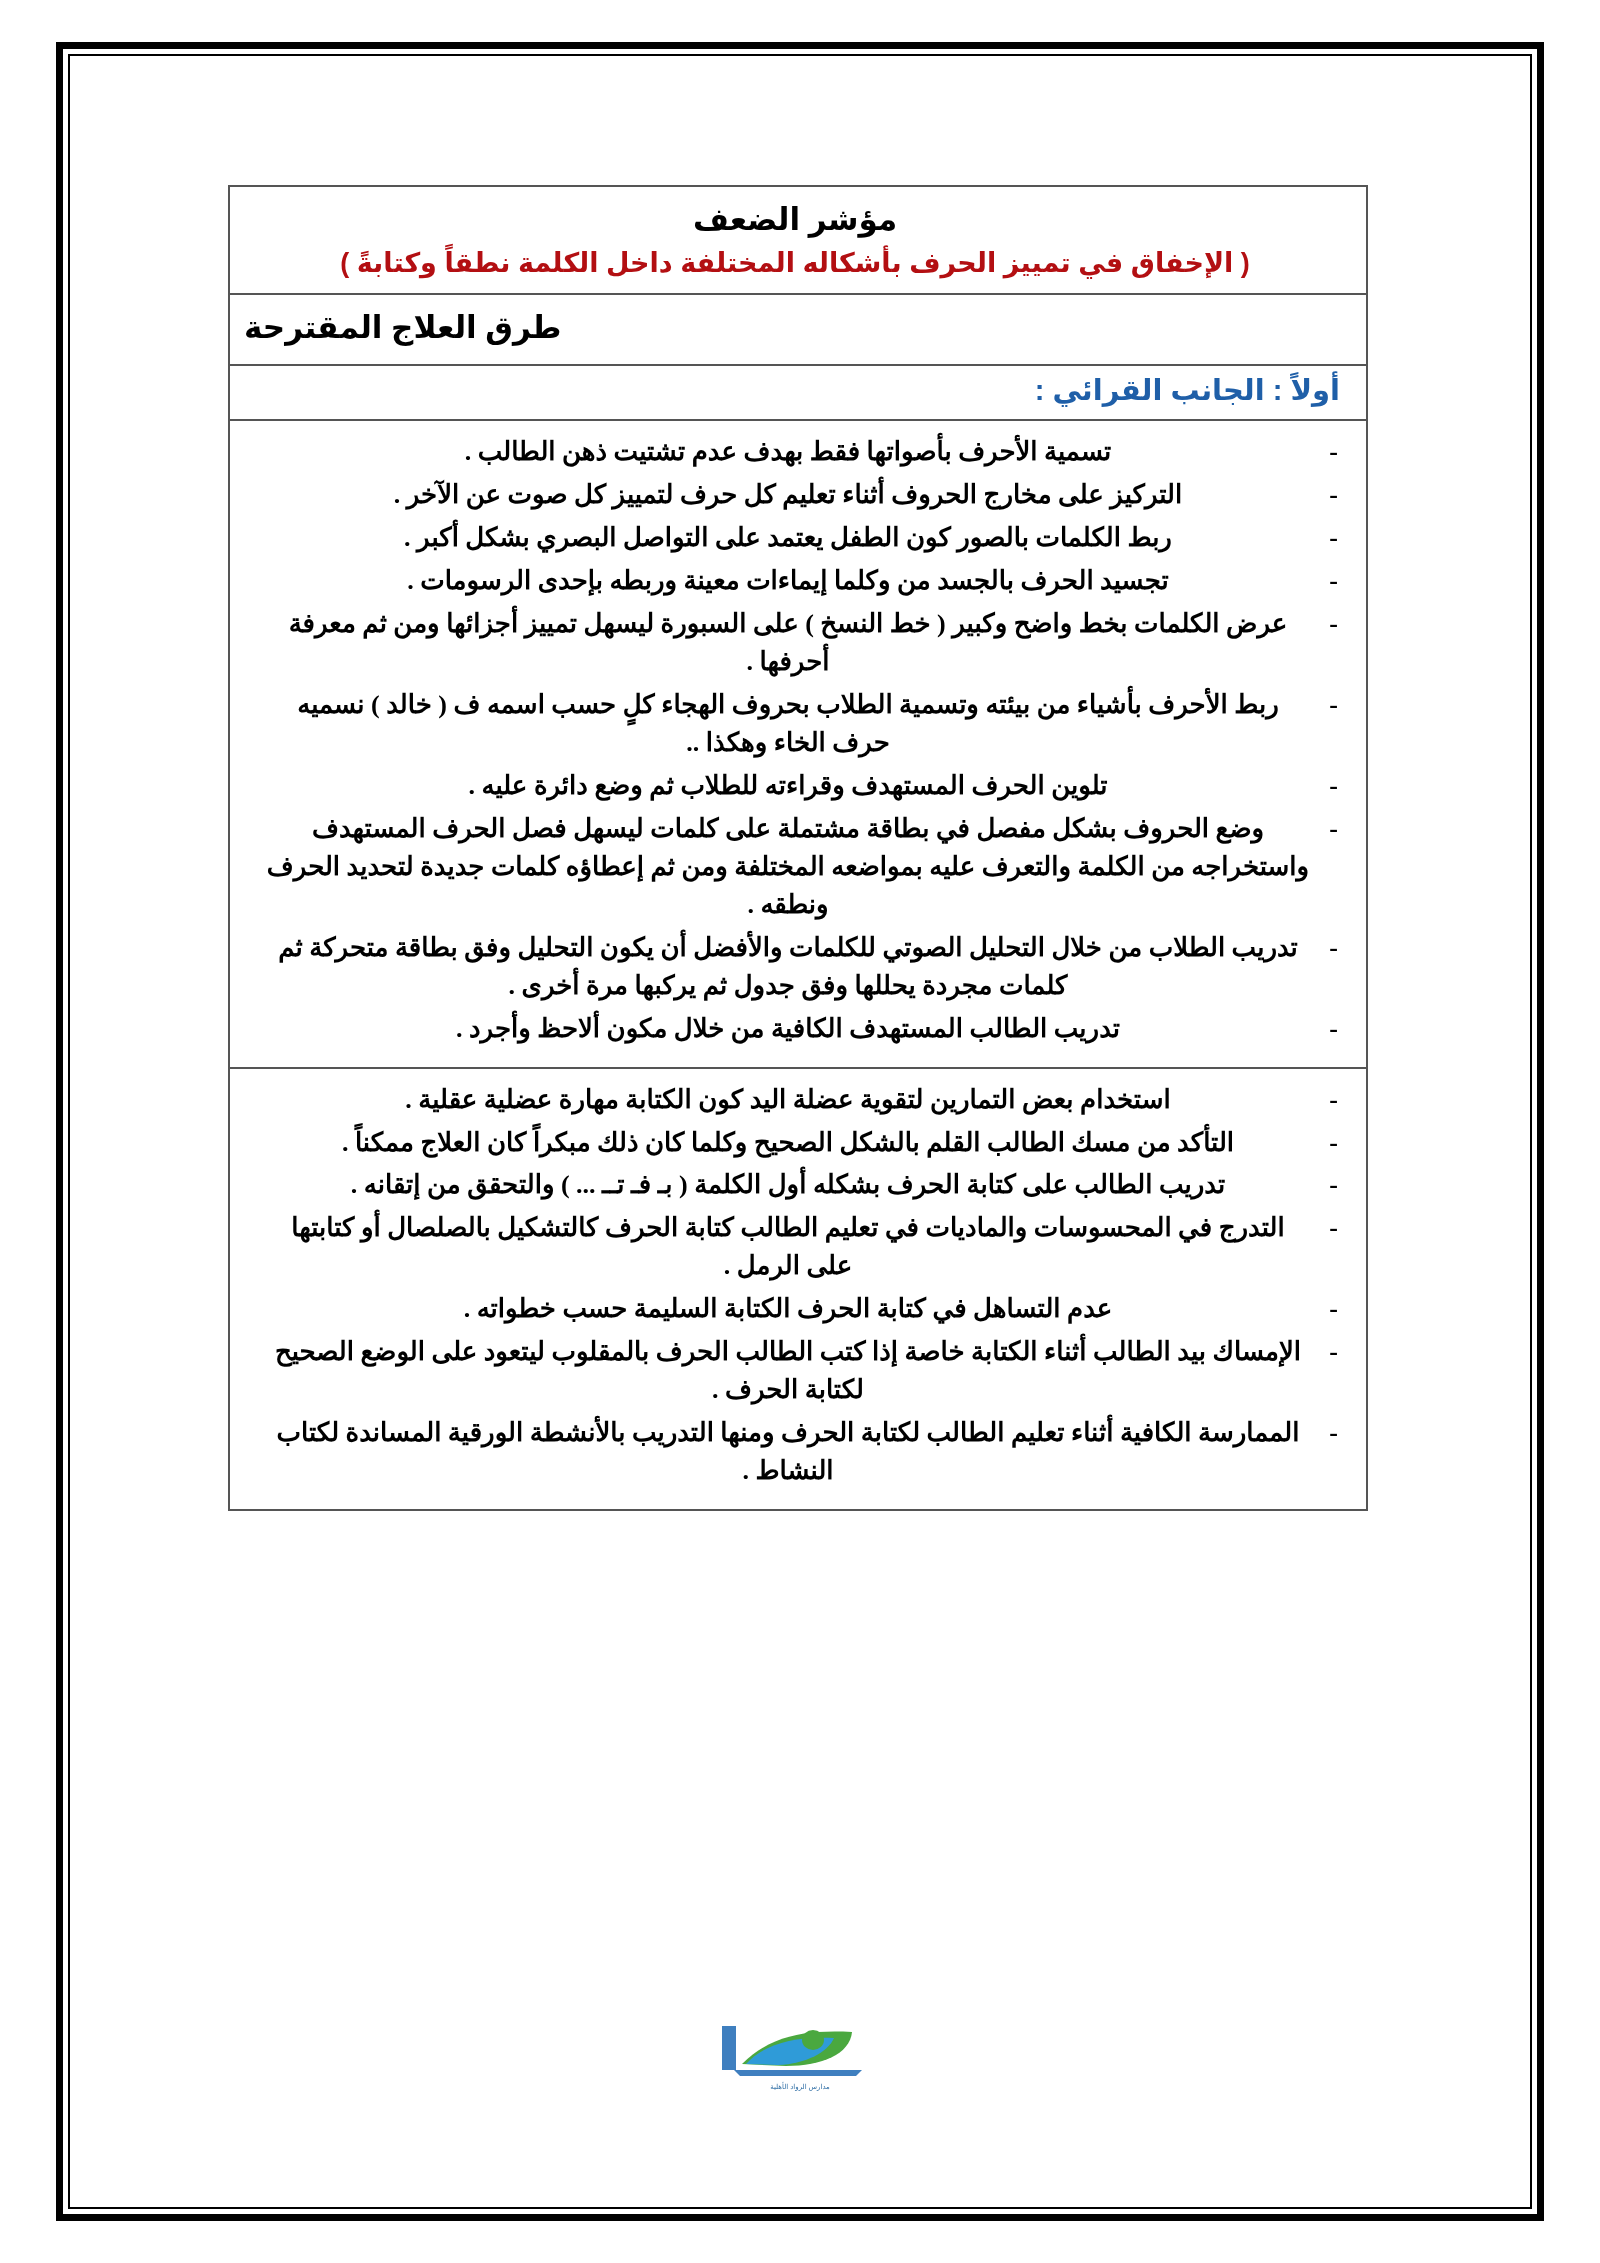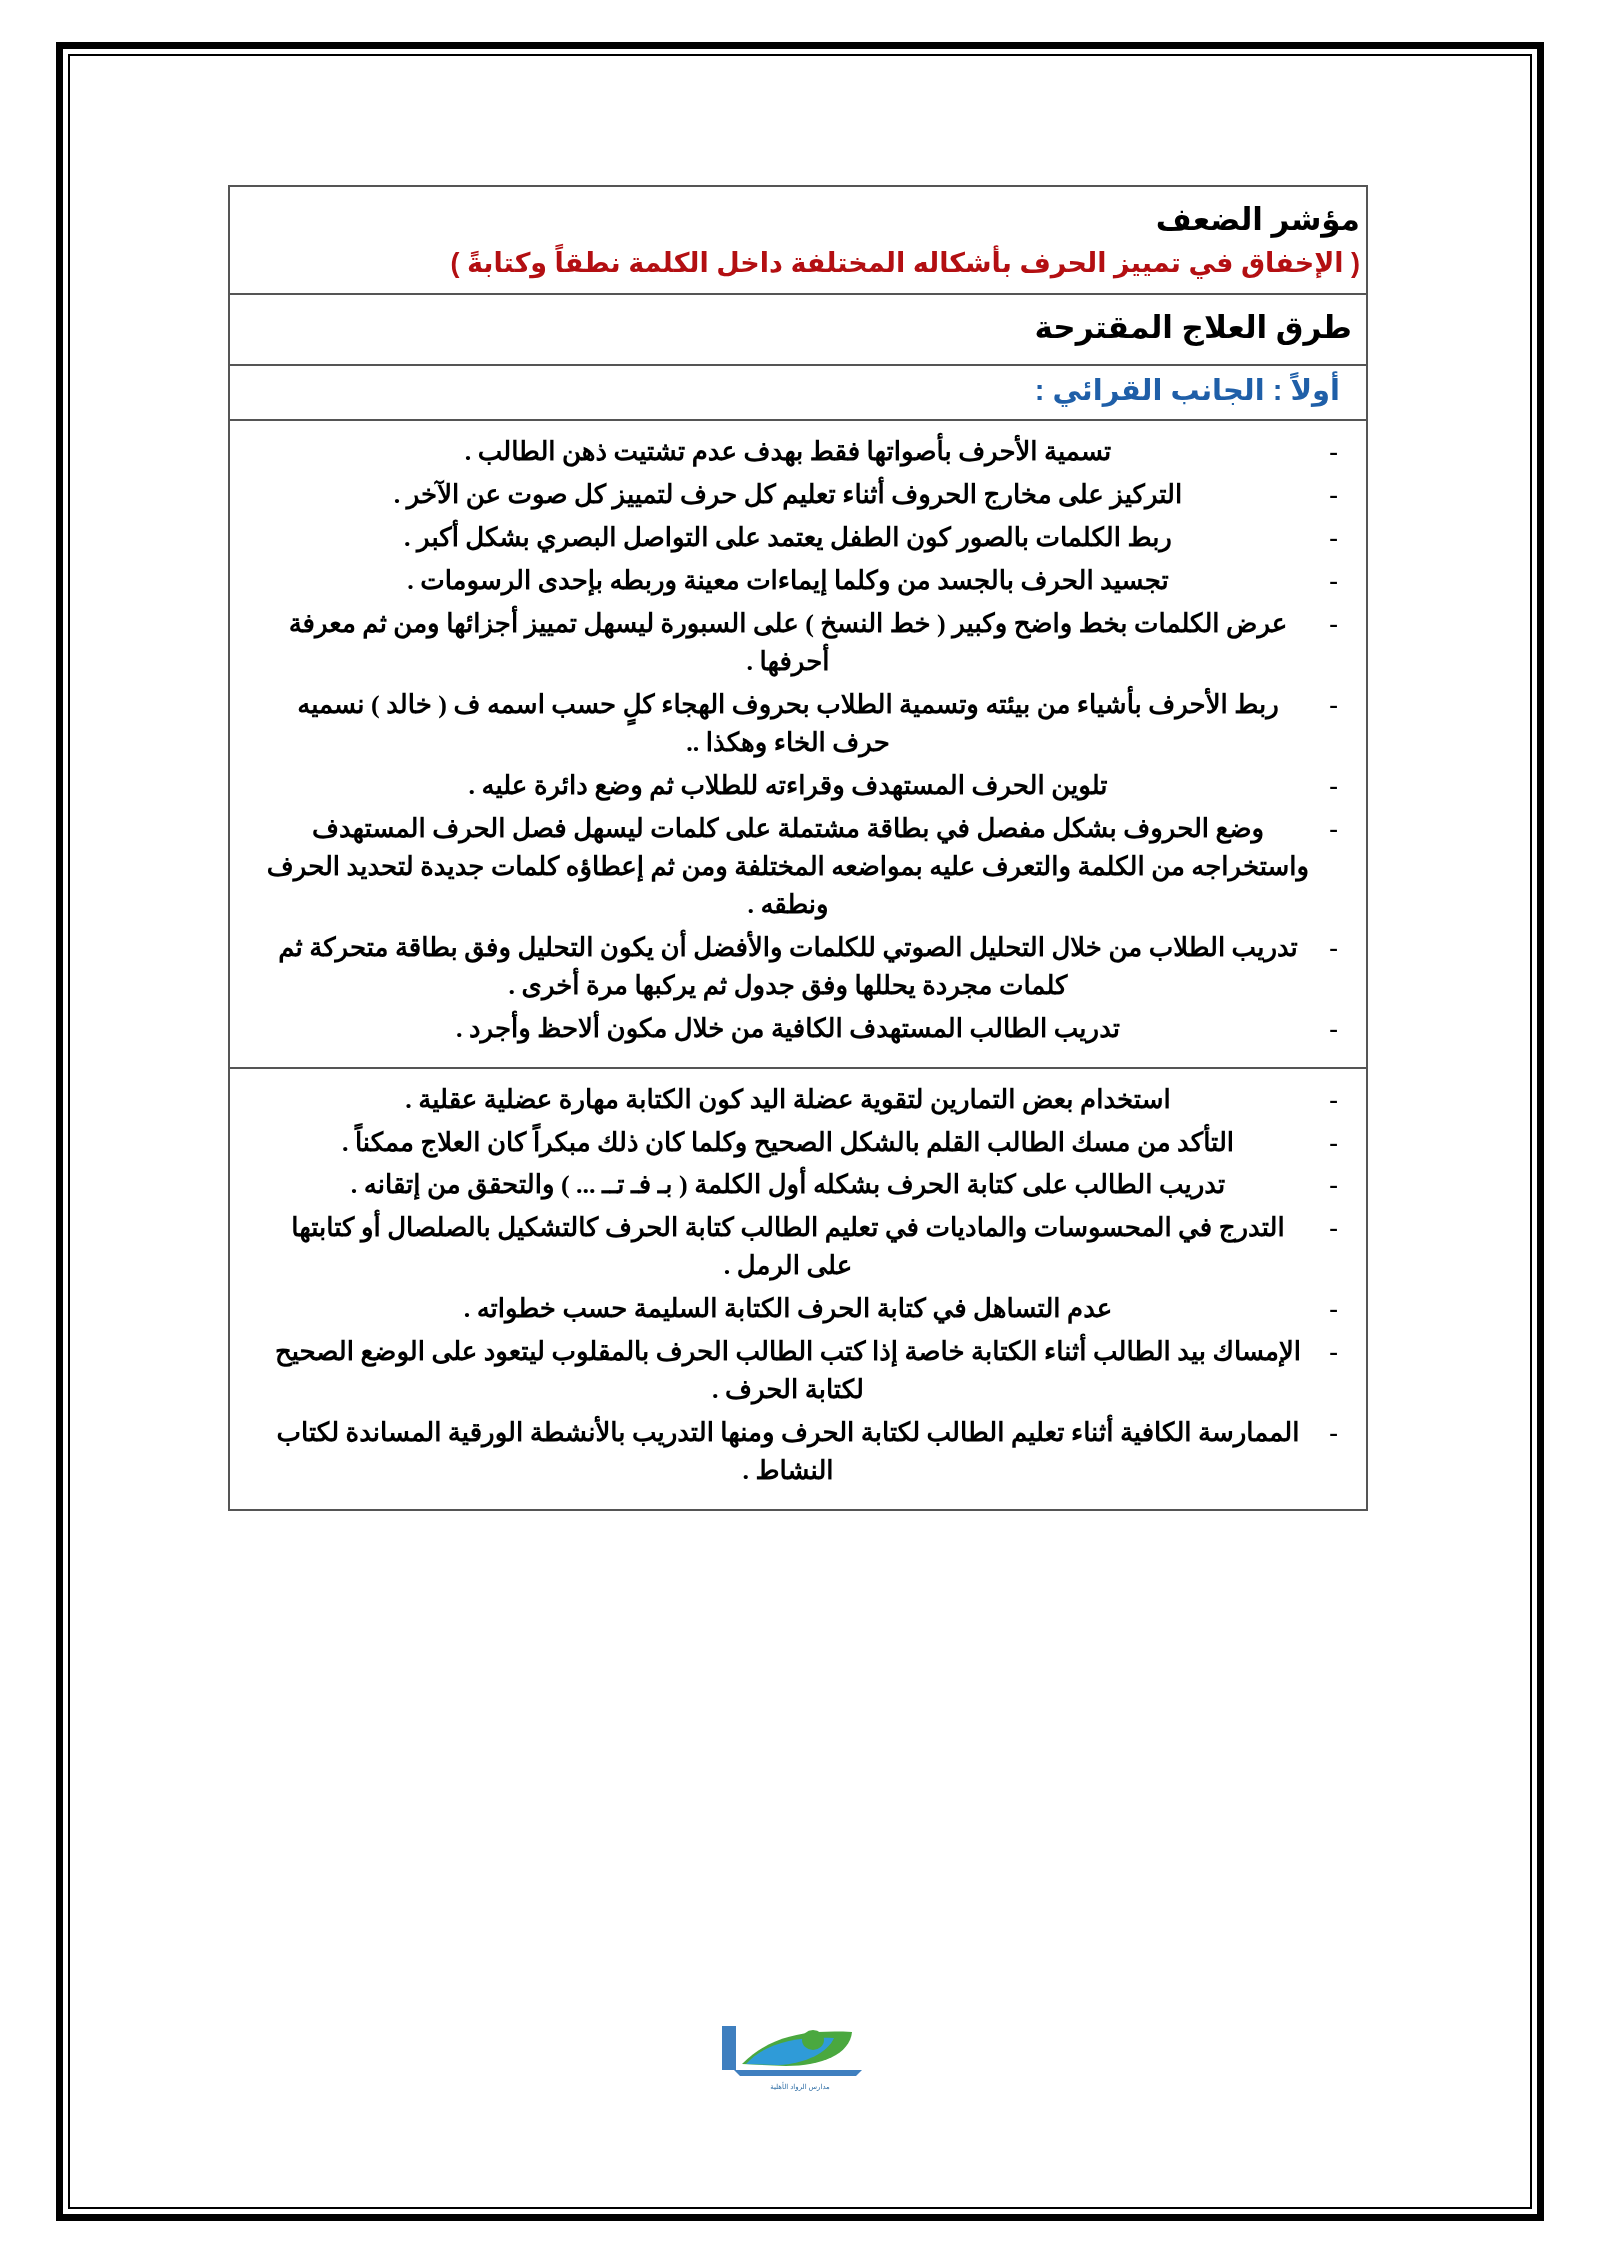--- a/index.html
+++ b/index.html
@@ -52,22 +52,22 @@
     background: #ffffff;
   }
 
   .row {
     border-bottom: 2px solid #555555;
     box-sizing: border-box;
   }
   .row:last-child { border-bottom: none; }
 
   .title-cell {
-    text-align: right;
-    padding: 10px 6px 12px 14px;
+    text-align: center;
+    padding: 10px 20px 12px 14px;
   }
 
   .indicator-title {
     font-family: "Liberation Sans", "DejaVu Sans", sans-serif;
     font-weight: bold;
     font-size: 31px;
     color: #000000;
     letter-spacing: 0.5px;
     line-height: 1.25;
     margin: 4px 0 6px 0;
@@ -81,21 +81,21 @@
     line-height: 1.3;
     margin: 0 0 0 0;
     white-space: nowrap;
   }
 
   .treatment-title {
     font-family: "Liberation Sans", "DejaVu Sans", sans-serif;
     font-weight: bold;
     font-size: 31px;
     color: #000000;
-    text-align: right;
+    text-align: left;
     padding: 14px 14px 16px 14px;
     line-height: 1.25;
   }
 
   .section-head {
     font-family: "Liberation Sans", "DejaVu Sans", sans-serif;
     font-weight: bold;
     font-size: 29px;
     color: #1f5fa8;
     text-align: right;

